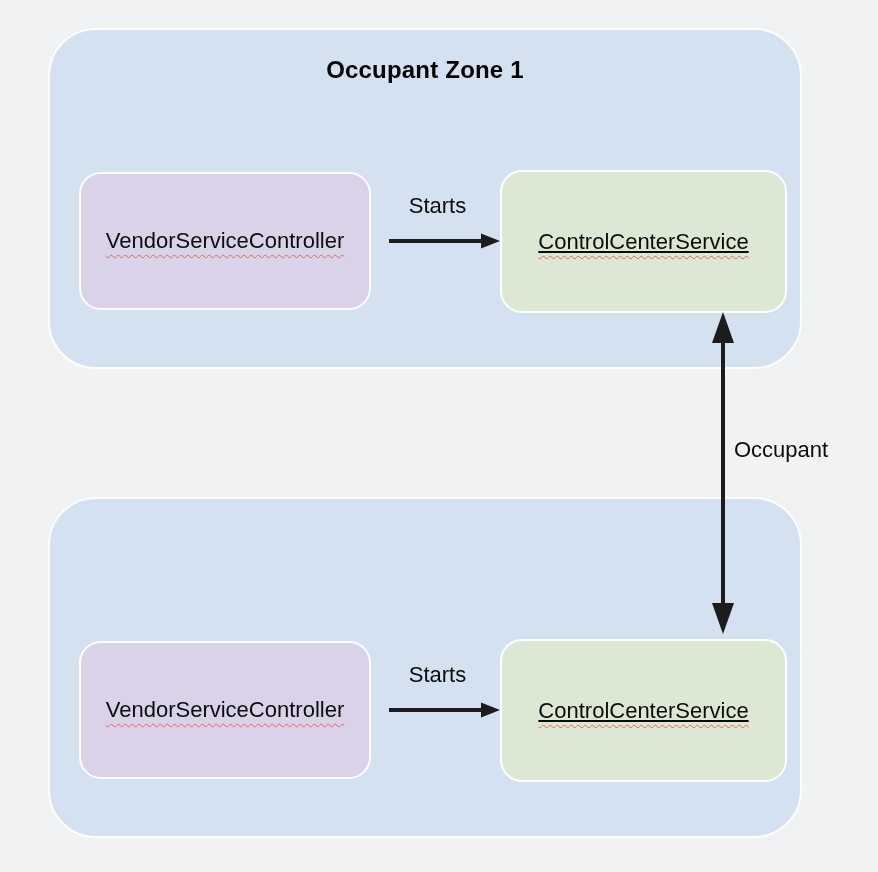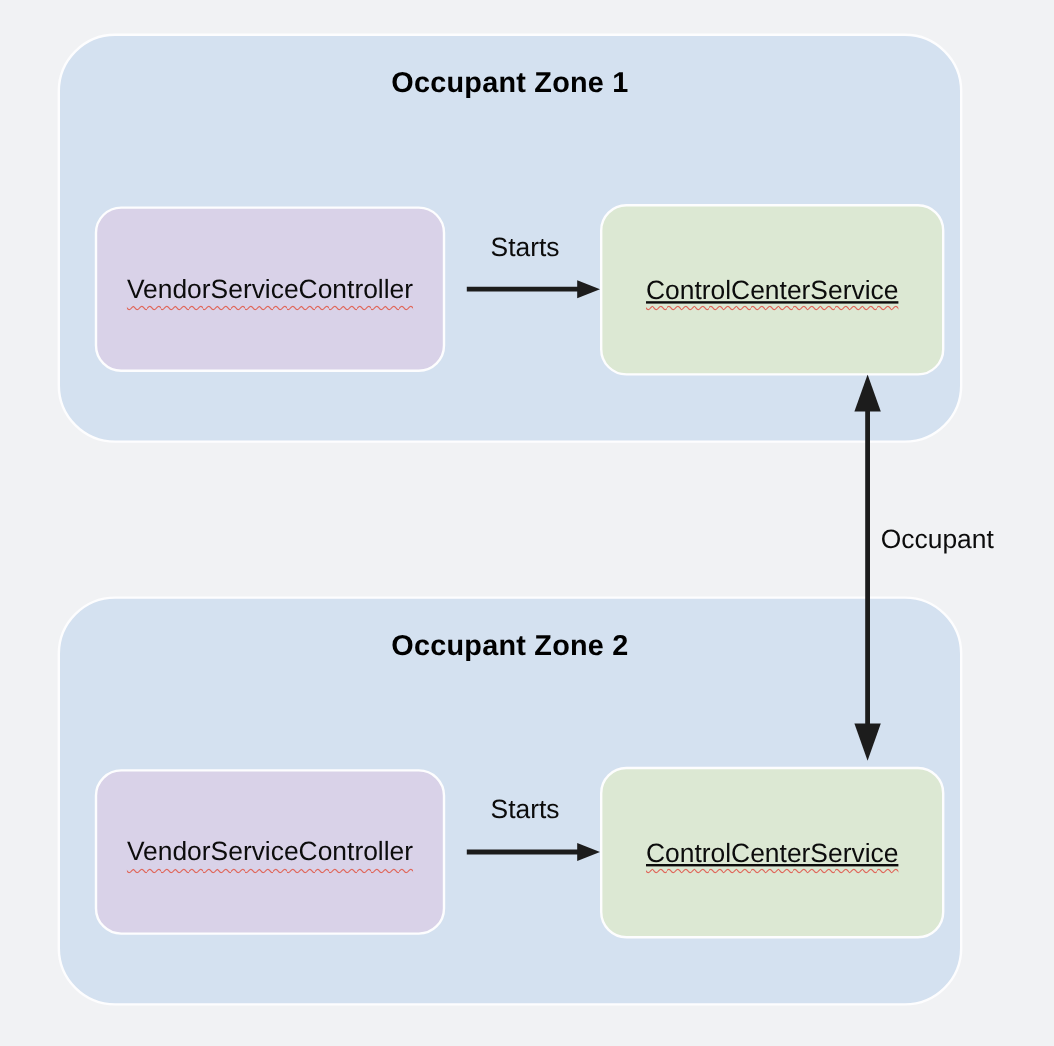--- a/index.html
+++ b/index.html
@@ -110,21 +110,20 @@
     <line x1="0" y1="10" x2="93" y2="10" stroke="var(--arrow)" stroke-width="4"></line>
     <polygon points="92,2.5 111,10 92,17.5" fill="var(--arrow)"></polygon>
   </svg>
 
   <div class="node node-service">
     <span class="node-label">ControlCenterService</span>
   </div>
 </div>
 
 <div class="zone zone-2">
-  <div class="zone-title">Occupant Zone 2</div>
 
   <div class="node node-controller">
     <span class="node-label">VendorServiceController</span>
   </div>
 
   <div class="starts-label">Starts</div>
   <svg class="starts-arrow" viewBox="0 0 111 20" xmlns="http://www.w3.org/2000/svg">
     <line x1="0" y1="10" x2="93" y2="10" stroke="var(--arrow)" stroke-width="4"></line>
     <polygon points="92,2.5 111,10 92,17.5" fill="var(--arrow)"></polygon>
   </svg>

